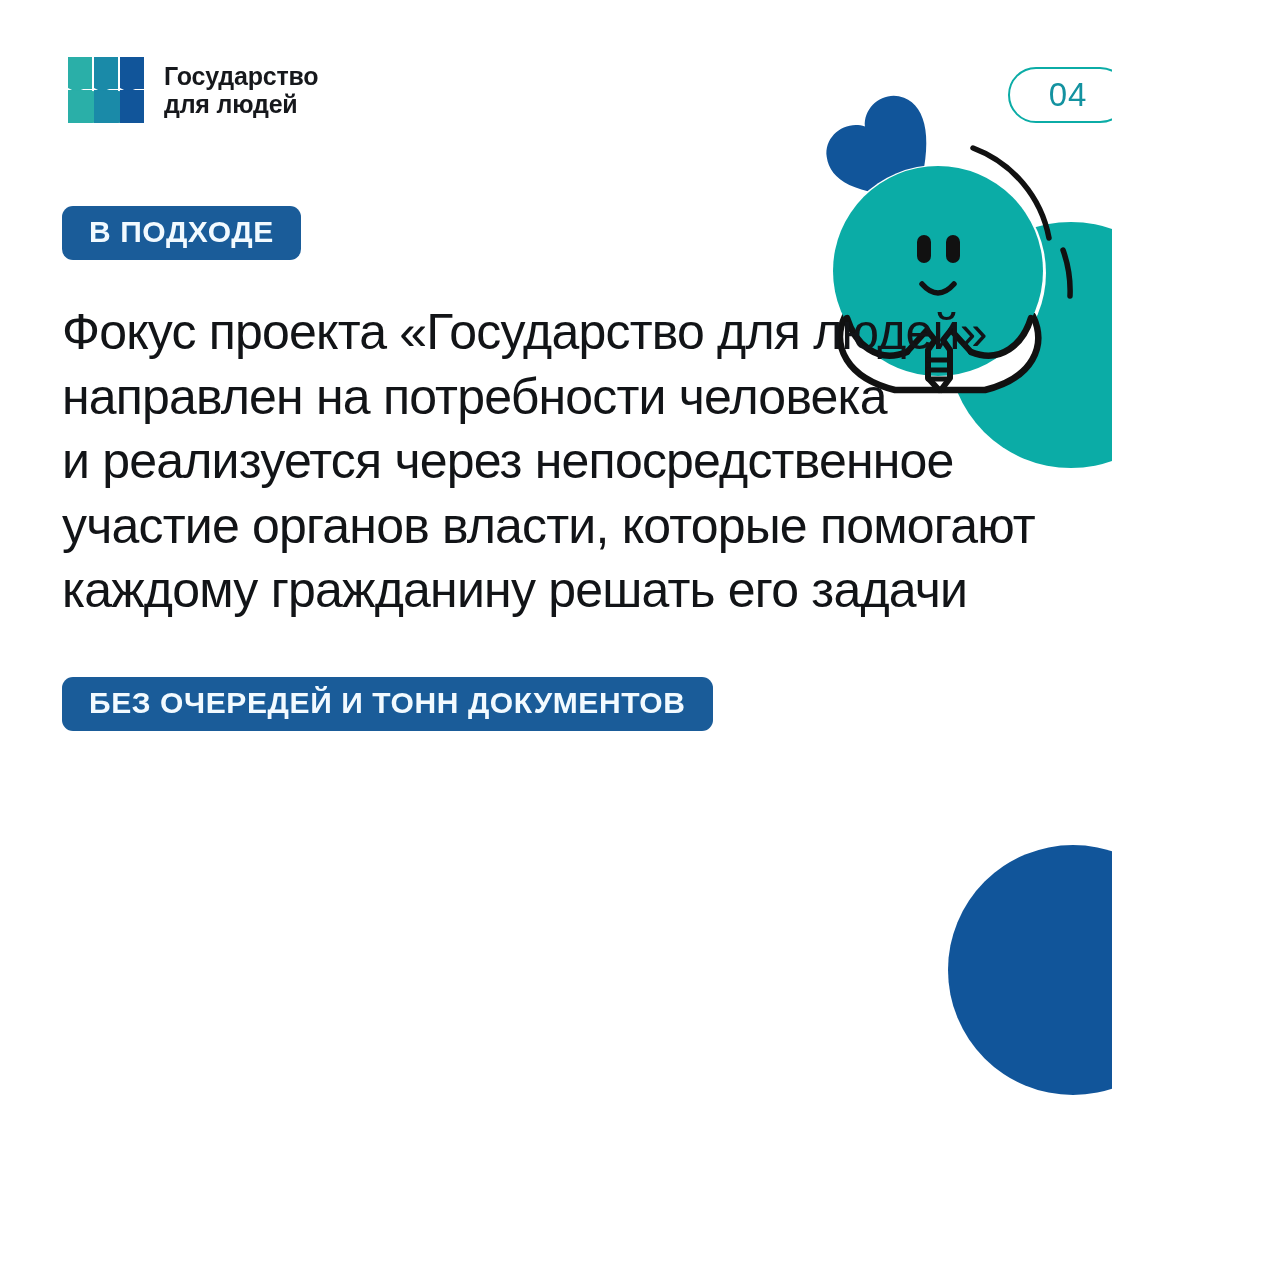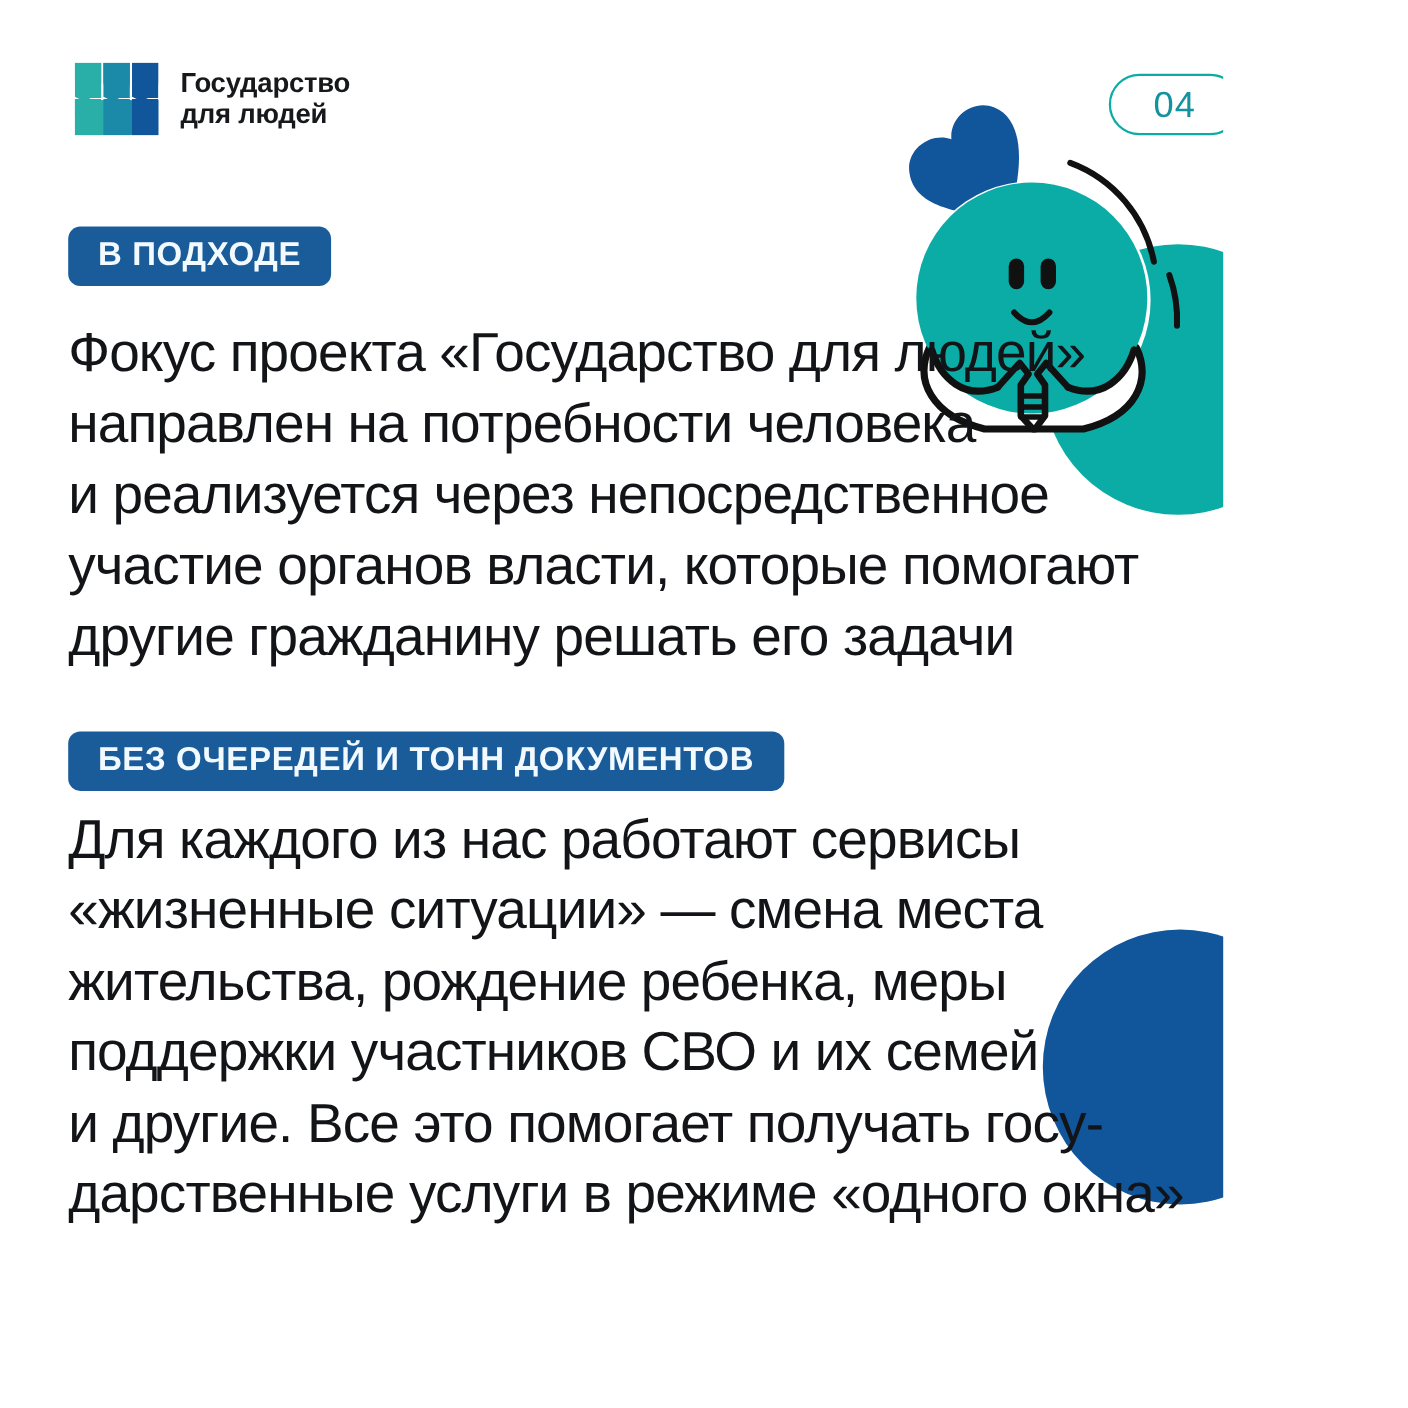--- a/index.html
+++ b/index.html
@@ -139,21 +139,21 @@
     white-space: nowrap;
   }
   .para {
     color: #121417;
     font-size: 50px;
     font-weight: normal;
     line-height: 1.29;
     letter-spacing: -0.8px;
     white-space: pre-line;
   }
-  .block-approach .pill { margin-bottom: 28px; }
+  .block-approach .pill { margin-bottom: 40px; }
   .block-approach .para { margin-bottom: 0; }
   .block-queues { margin-top: 54px; }
   .block-queues .pill { margin-bottom: 12px; }
 </style>
 </head>
 <body>
 
 <div id="page">
 
   <div class="deco-circle-teal"></div>
@@ -255,27 +255,21 @@
 
   <div class="content">
 
 
     <section class="block-approach">
       <div class="pill">В ПОДХОДЕ</div>
       <p class="para">Фокус проекта «Государство для людей»
 направлен на потребности человека
 и реализуется через непосредственное
 участие органов власти, которые помогают
-другие гражданину решать его задачи</p>
+каждому гражданину решать его задачи</p>
     </section>
 
     <section class="block-queues">
       <div class="pill">БЕЗ ОЧЕРЕДЕЙ И ТОНН ДОКУМЕНТОВ</div>
-      <p class="para">Для каждого из нас работают сервисы
-«жизненные ситуации» — смена места
-жительства, рождение ребенка, меры
-поддержки участников СВО и их семей
-и другие. Все это помогает получать госу-
-дарственные услуги в режиме «одного окна»</p>
     </section>
 
   </div>
 </div>
 
 </body></html>

